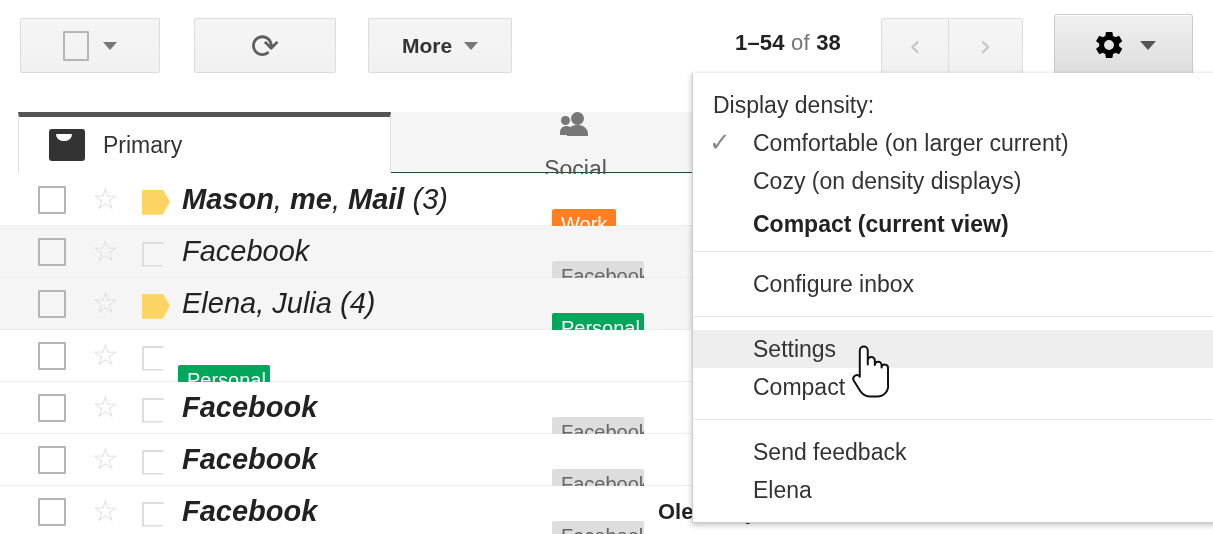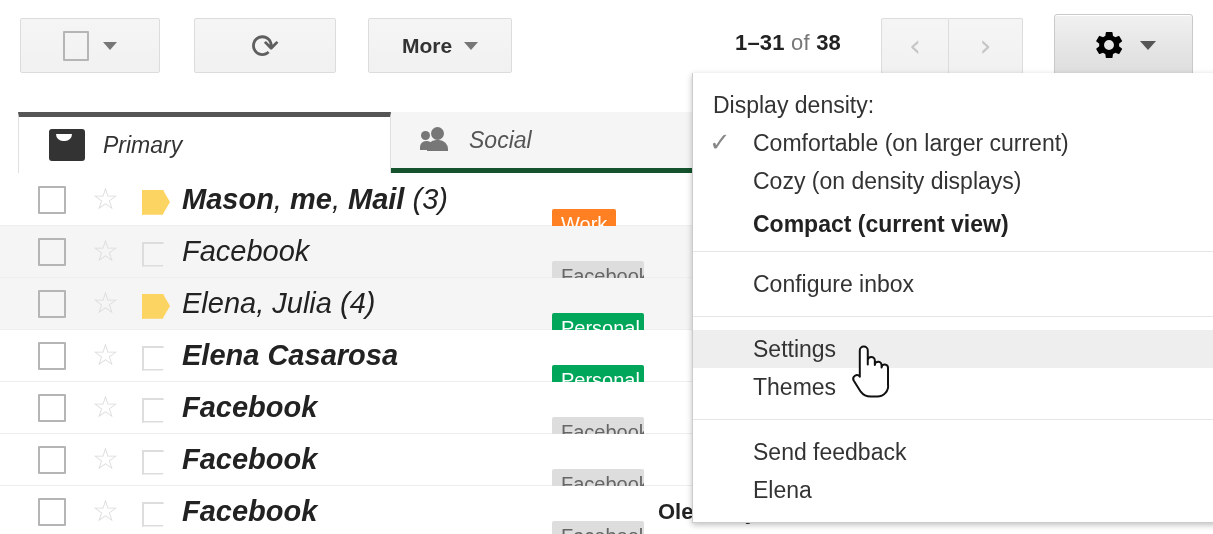--- a/index.html
+++ b/index.html
@@ -38,24 +38,24 @@
     box-shadow:inset 0 1px 0 #fff;
   }
   .gear-glyph{font-size:34px;line-height:1;color:#000;font-family:"DejaVu Sans",sans-serif;}
   #btn-gear .caret{border-top-color:#555;border-left-width:8px;border-right-width:8px;border-top-width:9px;}
 
   
   #tabs{position:absolute;left:0;top:112px;width:1213px;height:62px;border-bottom:1px solid #e0e0e0;}
   .tab{
     position:absolute;top:0;height:61px;box-sizing:border-box;
     display:flex;align-items:center;gap:18px;padding-left:30px;
-    font-size:23px;color:#555;font-style:italic;
+    font-size:23px;color:#555;
   }
   .tab.active{background:#fff;border-top:5px solid #555;border-left:1px solid #e0e0e0;border-right:1px solid #e0e0e0;color:#333;}
-  .tab.inactive{background:#f5f5f5;border-bottom:5px solid #14532d;border-right:1px solid #e0e0e0;}
+  .tab.inactive{background:#f5f5f5;border-bottom:1px solid #14532d;border-right:1px solid #e0e0e0;flex-direction:column;}
   #tab-primary{left:18px;width:373px;}
   #tab-social{left:391px;width:340px;}
   #tab-third{left:731px;width:340px;}
   .tab-icon{width:30px;height:26px;display:inline-block;position:relative;flex:0 0 auto;}
   
   .ic-inbox{border:3px solid #333;border-radius:3px;background:#333;}
   .ic-inbox:after{content:"";position:absolute;left:4px;top:2px;width:16px;height:7px;background:#fff;border-radius:0 0 7px 7px;}
   
   .ic-people{}
   .ic-people .p1{position:absolute;left:10px;top:0;width:13px;height:13px;border-radius:50%;background:#777;}
@@ -123,21 +123,21 @@
   <div class="tb-btn" id="btn-refresh">
     <span class="refresh-glyph">⟳</span>
   </div>
 
   <div class="tb-btn" id="btn-more">
     <span>More</span>
     <span class="caret"></span>
   </div>
 
   <div id="pager-count">
-    <b>1–31</b><span> of </span><b>38</b>
+    <b>1–54</b><span> of </span><b>38</b>
   </div>
 
   <div class="tb-btn" id="btn-prev">
     <span class="chev">‹</span>
   </div>
   <div class="tb-btn" id="btn-next">
     <span class="chev">›</span>
   </div>
 
   <div class="tb-btn" id="btn-gear">
@@ -197,21 +197,20 @@
       <div class="sender"><span class="n">Elena, Julia (4)</span></div>
       <div class="chip" style="background: rgb(0, 166, 90); color: rgb(255, 255, 255);">Personal</div>
       <div class="subject"></div>
     </div>
     <div class="row">
       <div class="cb"></div>
       <div class="star">☆</div>
       <div class="tagi">
         <i></i>
       </div>
-      <div class="sender"><span class="b">Elena Casarosa</span></div>
       <div class="chip" style="background: rgb(0, 166, 90); color: rgb(255, 255, 255);">Personal</div>
       <div class="subject"></div>
     </div>
     <div class="row">
       <div class="cb"></div>
       <div class="star">☆</div>
       <div class="tagi">
         <i></i>
       </div>
       <div class="sender"><span class="b">Facebook</span></div>
@@ -265,21 +264,21 @@
   </div>
 
   <div class="mpad"></div>
   <div class="msep"></div>
   <div class="mpad"></div>
 
   <div class="mi hover">
     <span>Settings</span>
   </div>
   <div class="mi">
-    <span>Themes</span>
+    <span>Compact</span>
   </div>
 
   <div class="mpad"></div>
   <div class="msep"></div>
   <div class="mpad"></div>
 
   <div class="mi">
     <span>Send feedback</span>
   </div>
   <div class="mi">

